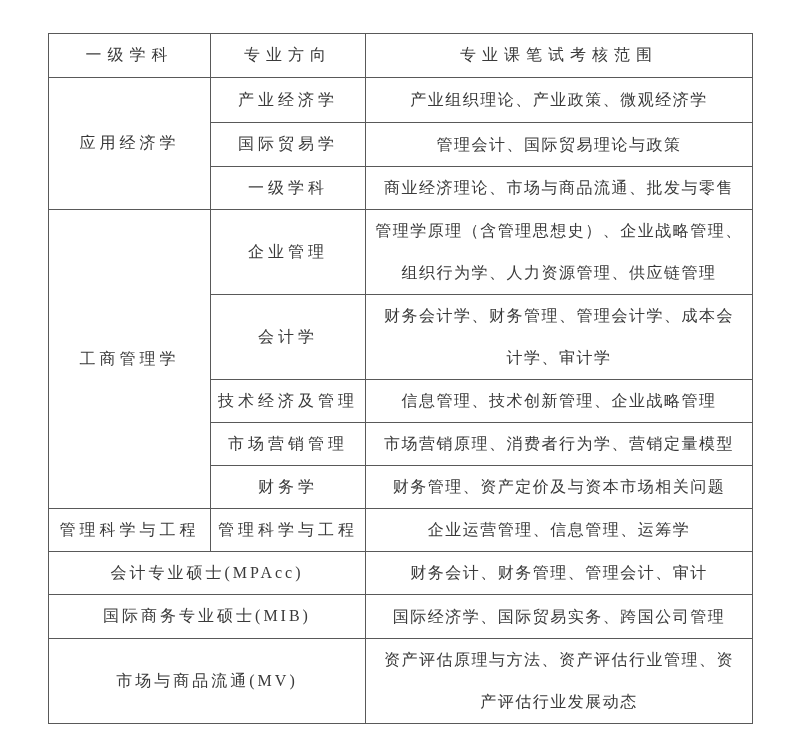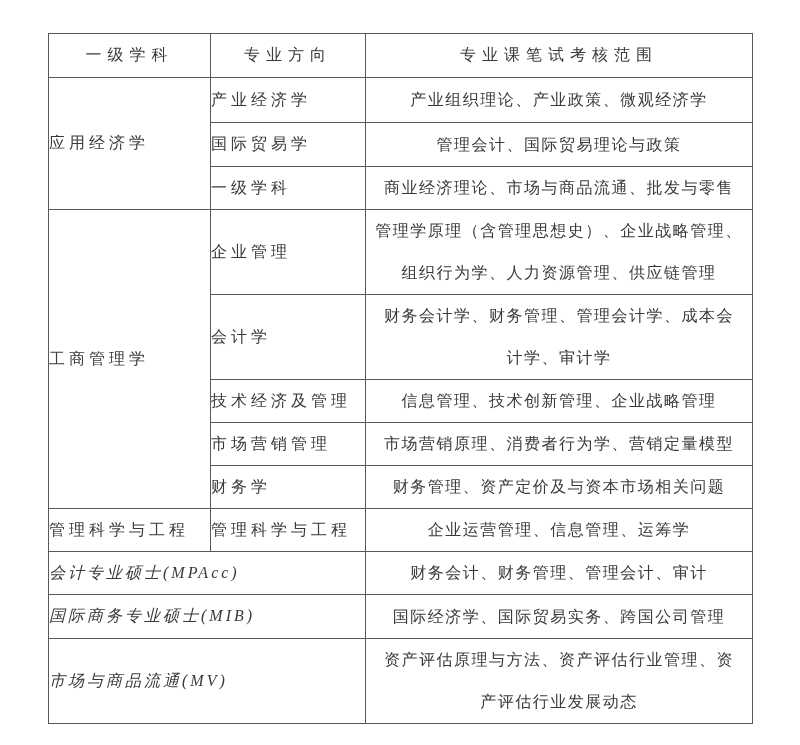--- a/index.html
+++ b/index.html
@@ -30,25 +30,25 @@
     padding: 0;
     vertical-align: middle;
     overflow: hidden;
   }
   th.hcell {
     font-weight: bold;
     letter-spacing: 6px;
     text-align: center;
   }
   td.c1, td.c2, td.merged {
+    text-align: center;
     letter-spacing: 4px;
   }
   td.merged {
     letter-spacing: 3px;
-    font-style: italic;
   }
   td.c3 {
     text-align: center;
     padding: 0 6px 0 8px;
     letter-spacing: 1.5px;
     line-height: 42px;
     white-space: pre-line;
   }
 </style>
 </head>

